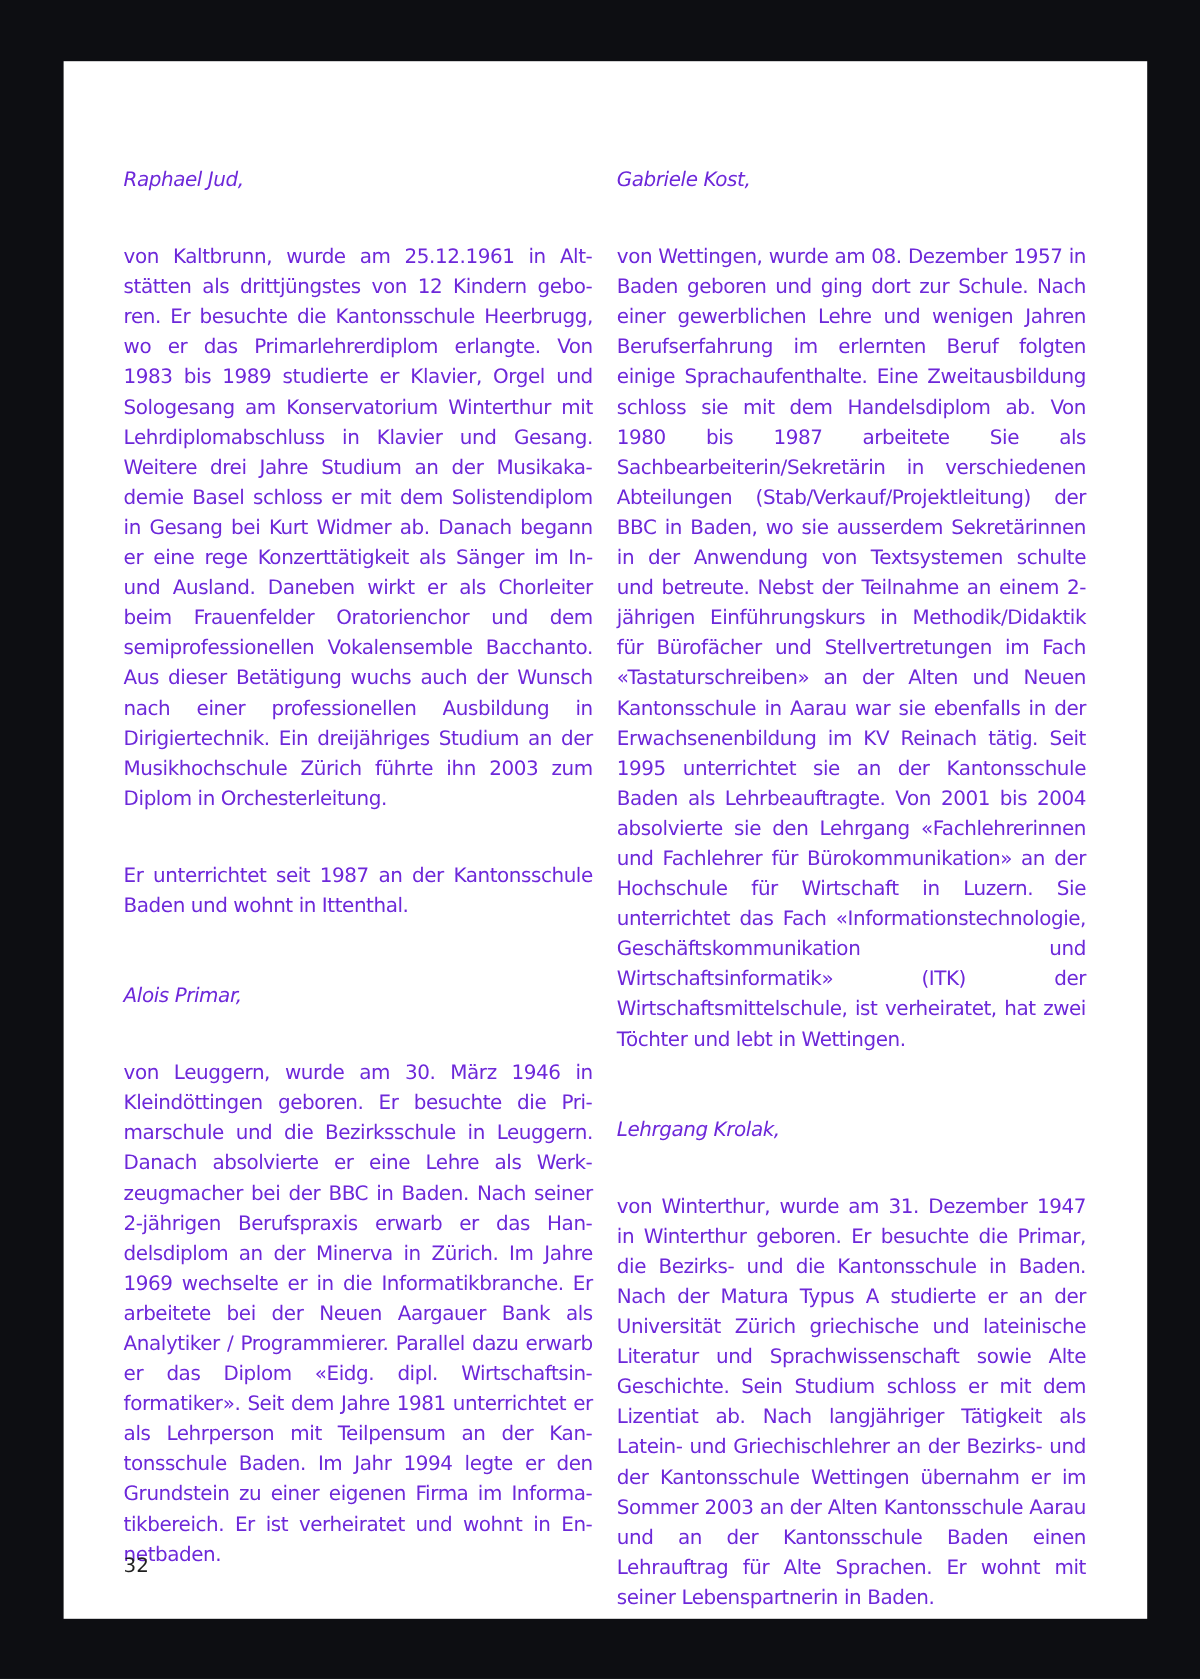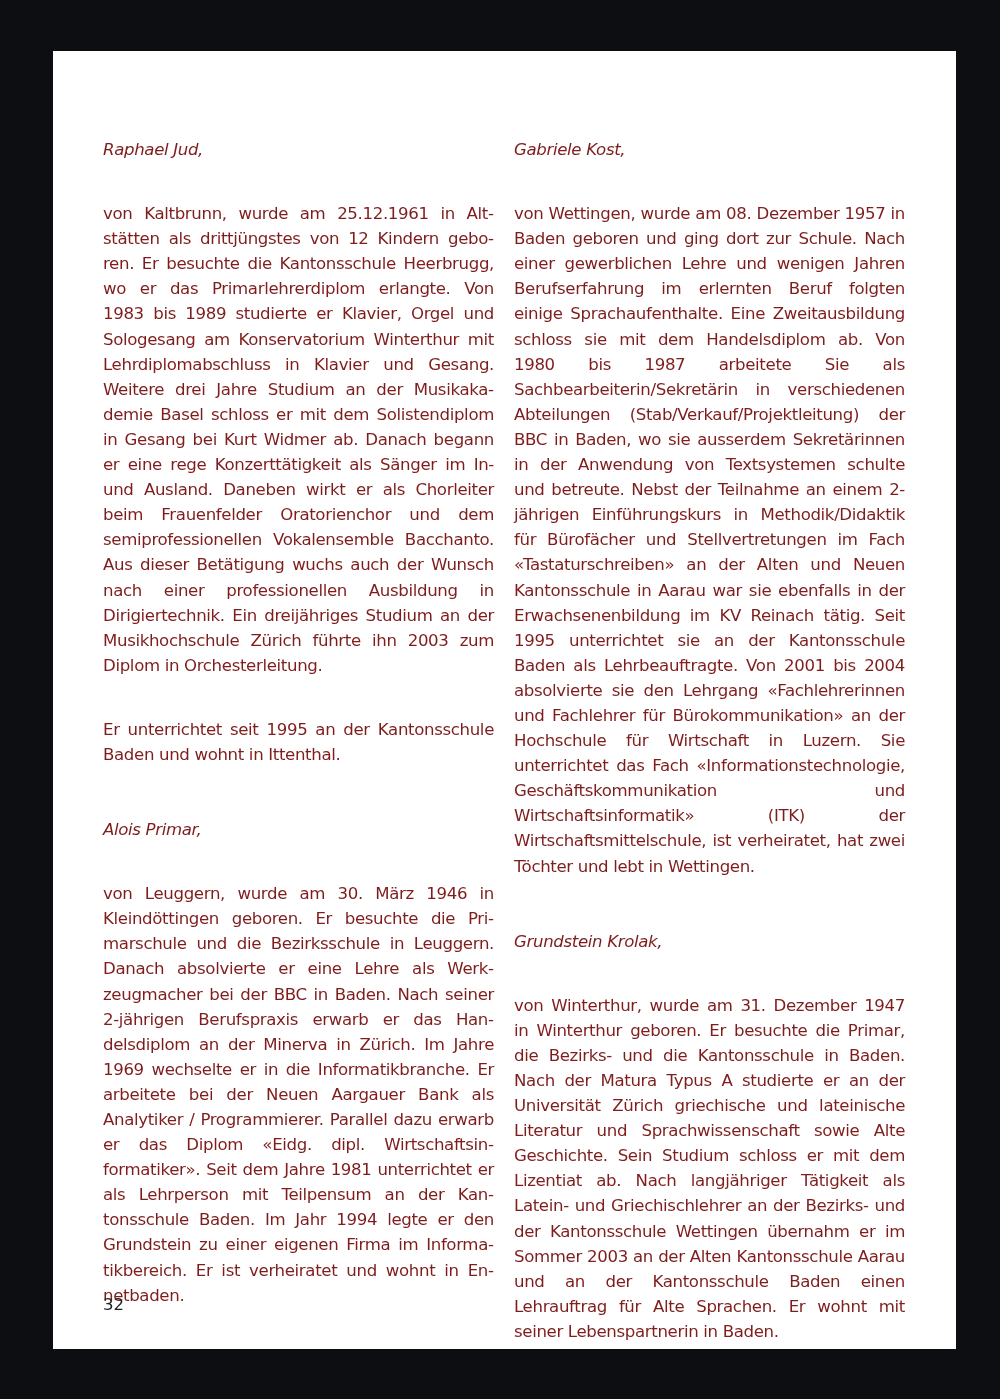--- a/index.html
+++ b/index.html
@@ -18,21 +18,21 @@
     height: 1298px;
     background: #ffffff;
   }
   .column {
     position: absolute;
     top: 86px;
     width: 391px;
     font-family: "DejaVu Sans", sans-serif;
     font-size: 16.6px;
     line-height: 25.1px;
-    color: #7f1d1d;
+    color: #6d28d9;
     letter-spacing: -0.35px;
     word-spacing: 0px;
   }
   .col-left { left: 50px; }
   .col-right { left: 461px; }
   .entry { margin: 0; }
   .entry-name {
     font-style: italic;
     display: block;
   }
@@ -54,35 +54,35 @@
 </style>
 </head>
 <body>
 
 <div class="page">
 
   <div class="column col-left">
     <div class="entry">
       <span class="entry-name">Raphael Jud,</span>
       <span class="entry-text">von Kaltbrunn, wurde am 25.12.1961 in Alt­stätten als drittjüngstes von 12 Kindern gebo­ren. Er besuchte die Kantonsschule Heerbrugg, wo er das Primarlehrerdiplom erlangte. Von 1983 bis 1989 studierte er Klavier, Orgel und Sologesang am Konservatorium Winterthur mit Lehrdiplomabschluss in Klavier und Gesang. Weitere drei Jahre Studium an der Musikaka­demie Basel schloss er mit dem Solistendiplom in Gesang bei Kurt Widmer ab. Danach begann er eine rege Konzerttätigkeit als Sänger im In- und Ausland. Daneben wirkt er als Chorlei­ter beim Frauenfelder Oratorienchor und dem semiprofessionellen Vokalensemble Bacchan­to. Aus dieser Betätigung wuchs auch der Wunsch nach einer professionellen Ausbil­dung in Dirigiertechnik. Ein dreijähriges Stu­dium an der Musikhochschule Zürich führte ihn 2003 zum Diplom in Orchesterleitung.</span>
-      <span class="entry-text">Er unterrichtet seit 1995 an der Kantonsschule Baden und wohnt in Ittenthal.</span>
+      <span class="entry-text">Er unterrichtet seit 1987 an der Kantonsschule Baden und wohnt in Ittenthal.</span>
     </div>
     <div class="gap"></div>
     <div class="entry">
       <span class="entry-name">Alois Primar,</span>
       <span class="entry-text">von Leuggern, wurde am 30. März 1946 in Kleindöttingen geboren. Er besuchte die Pri­marschule und die Bezirksschule in Leuggern. Danach absolvierte er eine Lehre als Werk­zeugmacher bei der BBC in Baden. Nach sei­ner 2-jährigen Berufspraxis erwarb er das Han­delsdiplom an der Minerva in Zürich. Im Jahre 1969 wechselte er in die Informatikbranche. Er arbeitete bei der Neuen Aargauer Bank als Analytiker / Programmierer. Parallel dazu er­warb er das Diplom «Eidg. dipl. Wirtschaftsin­formatiker». Seit dem Jahre 1981 unterrichtet er als Lehrperson mit Teilpensum an der Kan­tonsschule Baden. Im Jahr 1994 legte er den Grundstein zu einer eigenen Firma im Informa­tikbereich. Er ist verheiratet und wohnt in En­netbaden.</span>
     </div>
   </div>
 
   <div class="column col-right">
     <div class="entry">
       <span class="entry-name">Gabriele Kost,</span>
       <span class="entry-text">von Wettingen, wurde am 08. Dezember 1957 in Baden geboren und ging dort zur Schule. Nach einer gewerblichen Lehre und wenigen Jahren Berufserfahrung im erlernten Beruf folg­ten einige Sprachaufenthalte. Eine Zweitaus­bildung schloss sie mit dem Handelsdiplom ab. Von 1980 bis 1987 arbeitete Sie als Sachbearbeiterin/Sekretärin in verschiedenen Abteilungen (Stab/Verkauf/Projektleitung) der BBC in Baden, wo sie ausserdem Sekretärinnen in der Anwendung von Textsystemen schulte und betreute. Nebst der Teilnahme an einem 2-jährigen Einführungskurs in Methodik/Didak­tik für Bürofächer und Stellvertretungen im Fach «Tastaturschreiben» an der Alten und Neuen Kantonsschule in Aarau war sie eben­falls in der Erwachsenenbildung im KV Rei­nach tätig. Seit 1995 unterrichtet sie an der Kantonsschule Baden als Lehrbeauftragte. Von 2001 bis 2004 absolvierte sie den Lehrgang «Fachlehrerinnen und Fachlehrer für Büro­kommunikation» an der Hochschule für Wirt­schaft in Luzern. Sie unterrichtet das Fach «Informationstechnologie, Geschäftskommu­nikation und Wirtschaftsinformatik» (ITK) der Wirtschaftsmittelschule, ist verheiratet, hat zwei Töchter und lebt in Wettingen.</span>
     </div>
     <div class="gap"></div>
     <div class="entry">
-      <span class="entry-name">Grundstein Krolak,</span>
+      <span class="entry-name">Lehrgang Krolak,</span>
       <span class="entry-text">von Winterthur, wurde am 31. Dezember 1947 in Winterthur geboren. Er besuchte die Primar, die Bezirks- und die Kantonsschule in Baden. Nach der Matura Typus A studierte er an der Universität Zürich griechische und lateinische Literatur und Sprachwissenschaft sowie Alte Geschichte. Sein Studium schloss er mit dem Lizentiat ab. Nach langjähriger Tätigkeit als Latein- und Griechischlehrer an der Bezirks- und der Kantonsschule Wettingen übernahm er im Sommer 2003 an der Alten Kantonsschu­le Aarau und an der Kantonsschule Baden ei­nen Lehrauftrag für Alte Sprachen. Er wohnt mit seiner Lebenspartnerin in Baden.</span>
     </div>
   </div>
 
   <div class="page-number">32</div>
 </div>
 
 </body></html>

